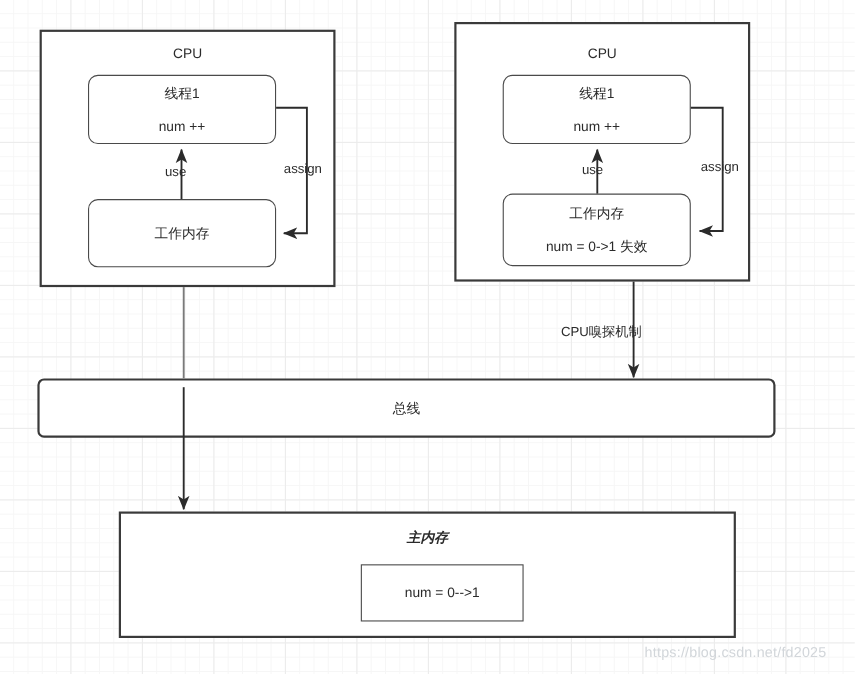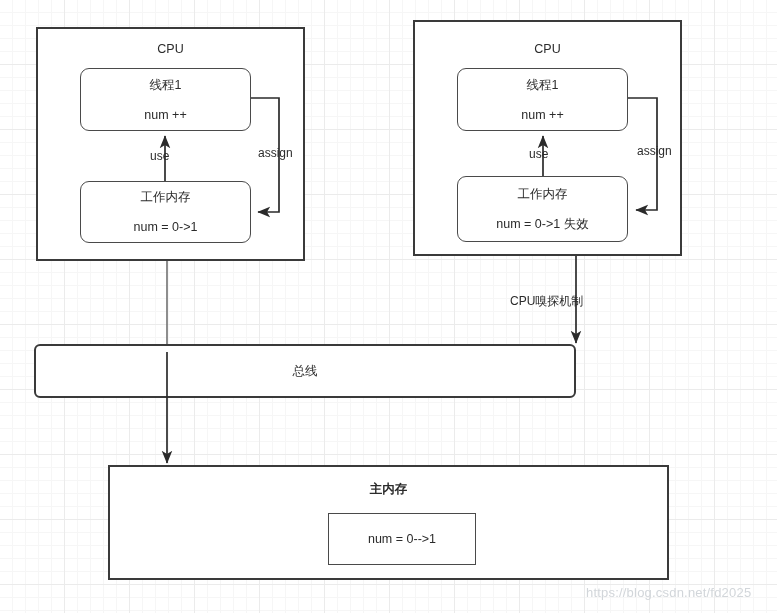--- a/index.html
+++ b/index.html
@@ -101,21 +101,20 @@
   <div class="box rounded" style="left:80px; top:68px; width:171px; height:63px;">
     <div class="boxtext">
       <span class="l1">线程1</span>
       <span class="l2">num ++</span>
     </div>
   </div>
 
   <div class="box rounded" style="left:80px; top:181px; width:171px; height:62px;">
     <div class="boxtext">
       <span class="l1">工作内存</span>
-      <span class="l2">num = 0-&gt;1</span>
     </div>
   </div>
 
   <div class="edge-label" style="left:150px; top:149px;">use</div>
   <div class="edge-label" style="left:258px; top:146px;">assign</div>
 
   <div class="box" style="left:413px; top:20px; width:269px; height:236px;">
   </div>
   <div class="box-title" style="left:413px; width:269px; top:41px;">CPU</div>
 
@@ -131,27 +130,27 @@
       <span class="l1">工作内存</span>
       <span class="l2">num = 0-&gt;1 失效</span>
     </div>
   </div>
 
   <div class="edge-label" style="left:529px; top:147px;">use</div>
   <div class="edge-label" style="left:637px; top:144px;">assign</div>
 
   <div class="edge-label" style="left:510px; top:294px;">CPU嗅探机制</div>
 
-  <div class="box rounded" style="left:34px; top:344px; width:542px; height:54px; border-width:2px; border-color:#3a3a3a; border-radius:6px;">
+  <div class="box rounded" style="left:34px; top:344px; width:671px; height:54px; border-width:2px; border-color:#3a3a3a; border-radius:6px;">
     <div class="boxtext" style="font-size:12.5px;">总线</div>
   </div>
 
   <div class="box" style="left:108px; top:465px; width:561px; height:115px;">
   </div>
-  <div class="box-title" style="left:108px; width:561px; top:481px; font-weight:bold;">主内存</div>
+  <div class="box-title" style="left:108px; width:561px; top:481px; font-weight:bold;font-style:italic;">主内存</div>
 
   <div class="box thin" style="left:328px; top:513px; width:148px; height:52px; border-radius:0;">
     <div class="boxtext">num = 0--&gt;1</div>
   </div>
 
   <svg class="overlay" viewBox="0 0 777 613">
     <defs>
       <marker id="arrowhead" markerWidth="10" markerHeight="10" refX="7.2" refY="3.4" orient="auto" markerUnits="strokeWidth">
         <path d="M0,0.3 L7.6,3.4 L0,6.5 L1.9,3.4 Z" fill="#2b2b2b"></path>
       </marker>

